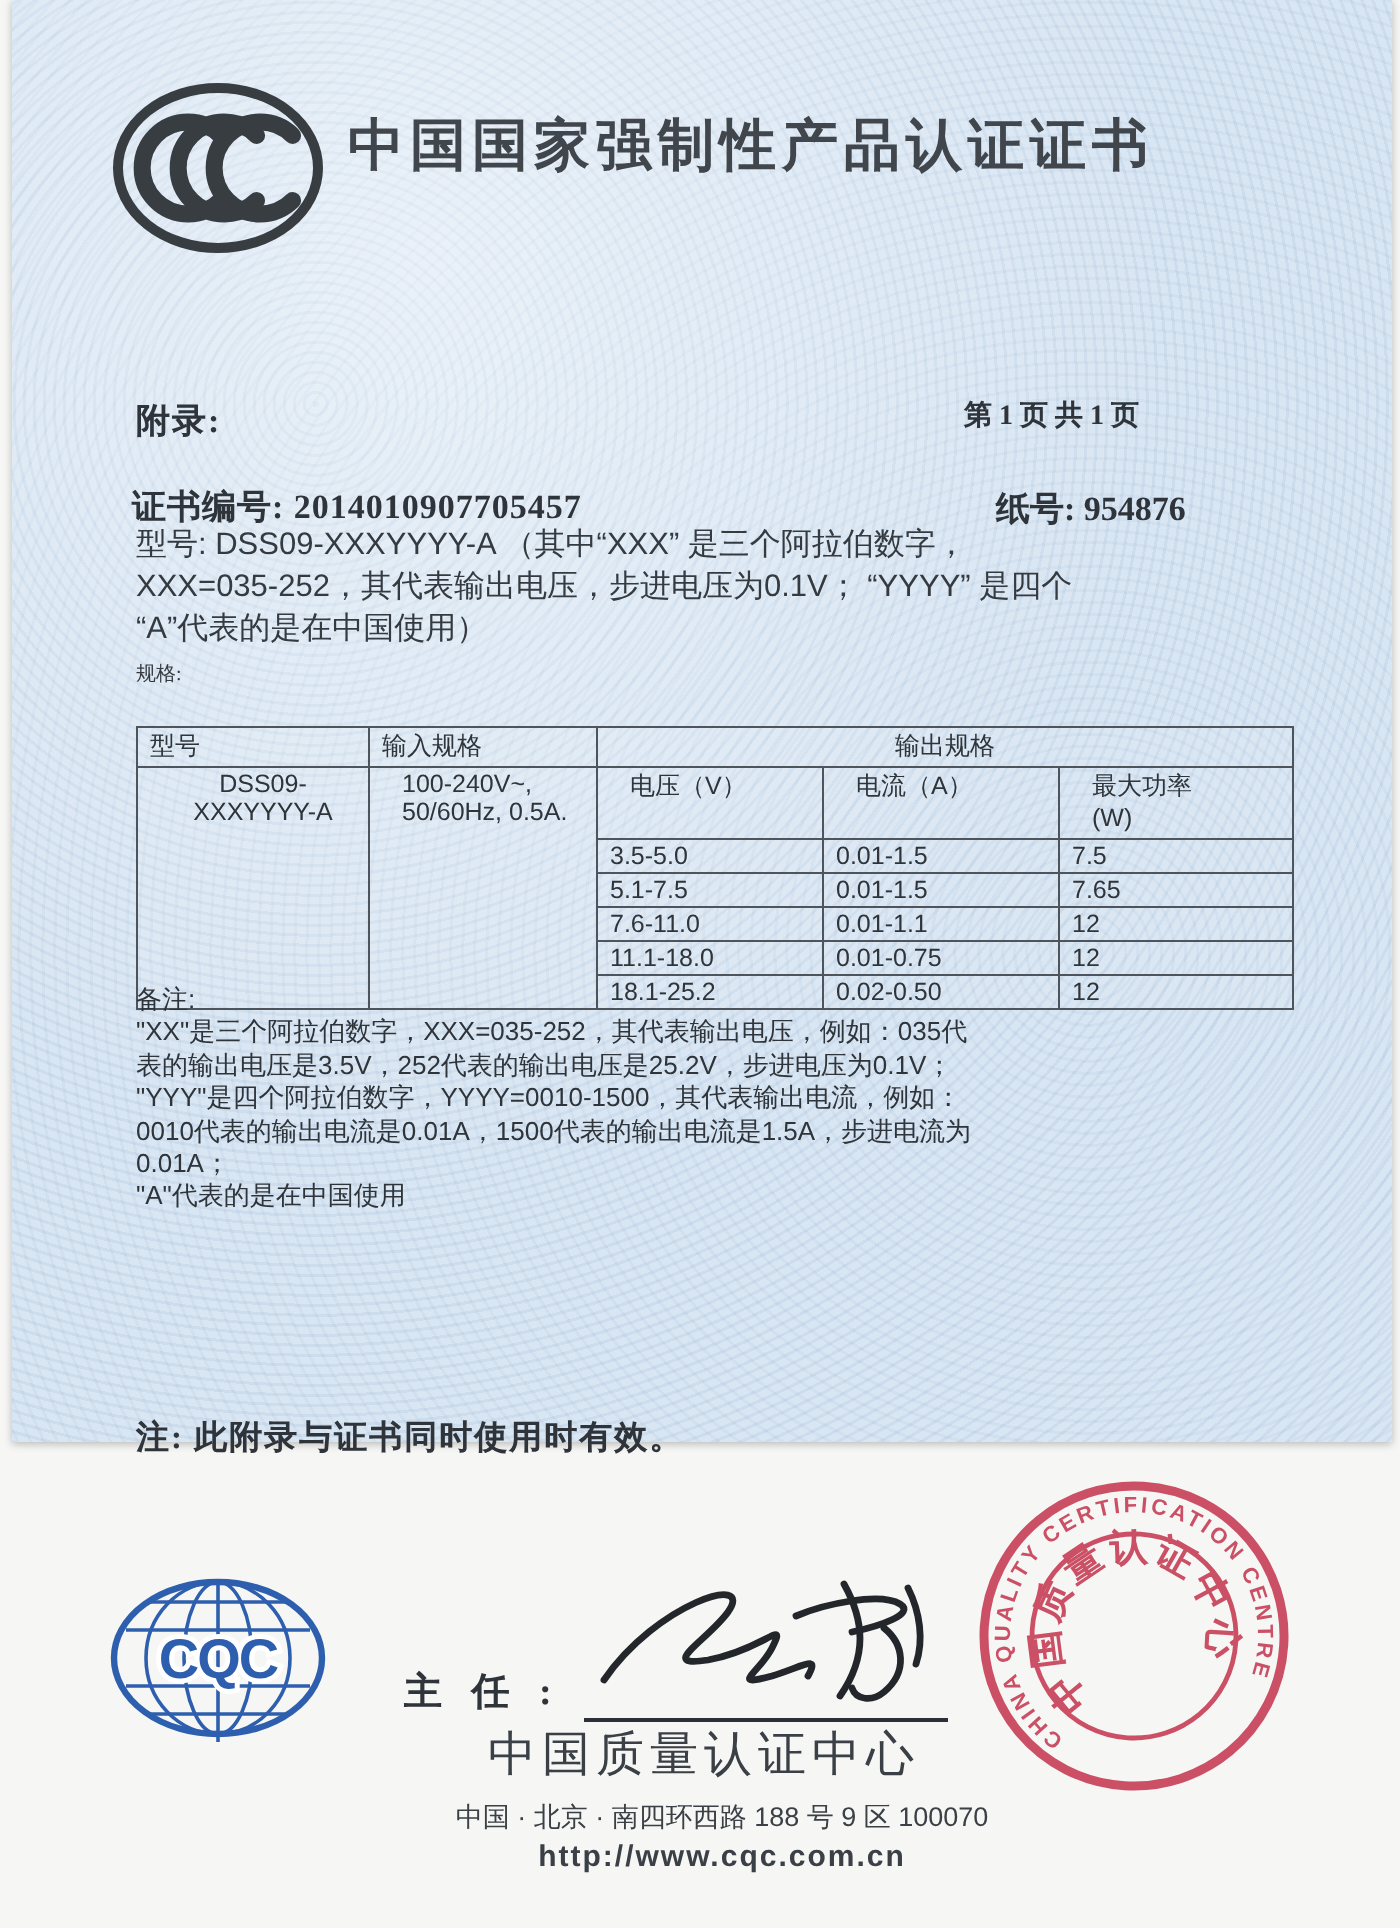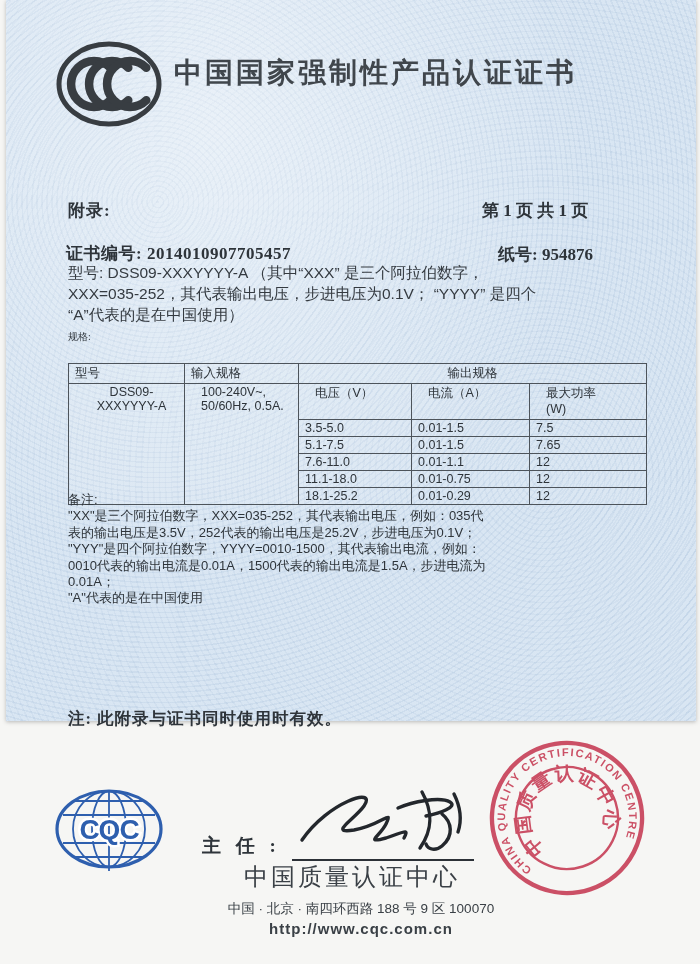--- a/index.html
+++ b/index.html
@@ -16,21 +16,21 @@
       #d4e2f0;
     box-shadow:0 1px 4px rgba(0,0,0,0.25);
   }
   .abs{position:absolute;}
   .doc-title{
     left:168px;top:54px;font-size:28px;font-weight:bold;letter-spacing:3px;
     color:#40464c;font-family:"Liberation Sans",sans-serif;
   }
   .meta{font-family:"Liberation Serif",serif;font-weight:600;color:#2e343a;margin-top:36px;}
   .appendix{left:62px;top:163px;font-size:17px;letter-spacing:1px;}
-  .pageinfo{left:476px;top:163px;font-size:17px;}
+  .pageinfo{left:476px;top:163px;font-size:14px;}
   .certline{left:60px;top:206px;font-size:17px;letter-spacing:0.5px;}
   .paperline{left:492px;top:207px;font-size:17px;}
   .para{
     left:62px;top:243px;width:560px;font-family:Liberation Sans, sans-serif;
     font-size:15.5px;line-height:20.8px;color:#343a40;margin-top:20px;
   }
   .speclabel{left:62px;top:330px;font-size:10px;font-family:Liberation Serif, serif;color:#343a40;}
   table.spec{
     left:62px;top:363px;border-collapse:collapse;table-layout:fixed;width:578px;
     font-size:12.5px;color:#2e343a;
@@ -130,21 +130,21 @@
       <td>0.01-1.1</td>
       <td>12</td>
     </tr>
     <tr class="dr">
       <td>11.1-18.0</td>
       <td>0.01-0.75</td>
       <td>12</td>
     </tr>
     <tr class="dr">
       <td>18.1-25.2</td>
-      <td>0.01-0.29</td>
+      <td>0.02-0.50</td>
       <td>12</td>
     </tr>
   </tbody>
     </table>
 
   <div class="abs notes">
     <div>备注:</div>
     <div>"XX"是三个阿拉伯数字，XXX=035-252，其代表输出电压，例如：035代</div>
     <div>表的输出电压是3.5V，252代表的输出电压是25.2V，步进电压为0.1V；</div>
     <div>"YYY"是四个阿拉伯数字，YYYY=0010-1500，其代表输出电流，例如：</div>

